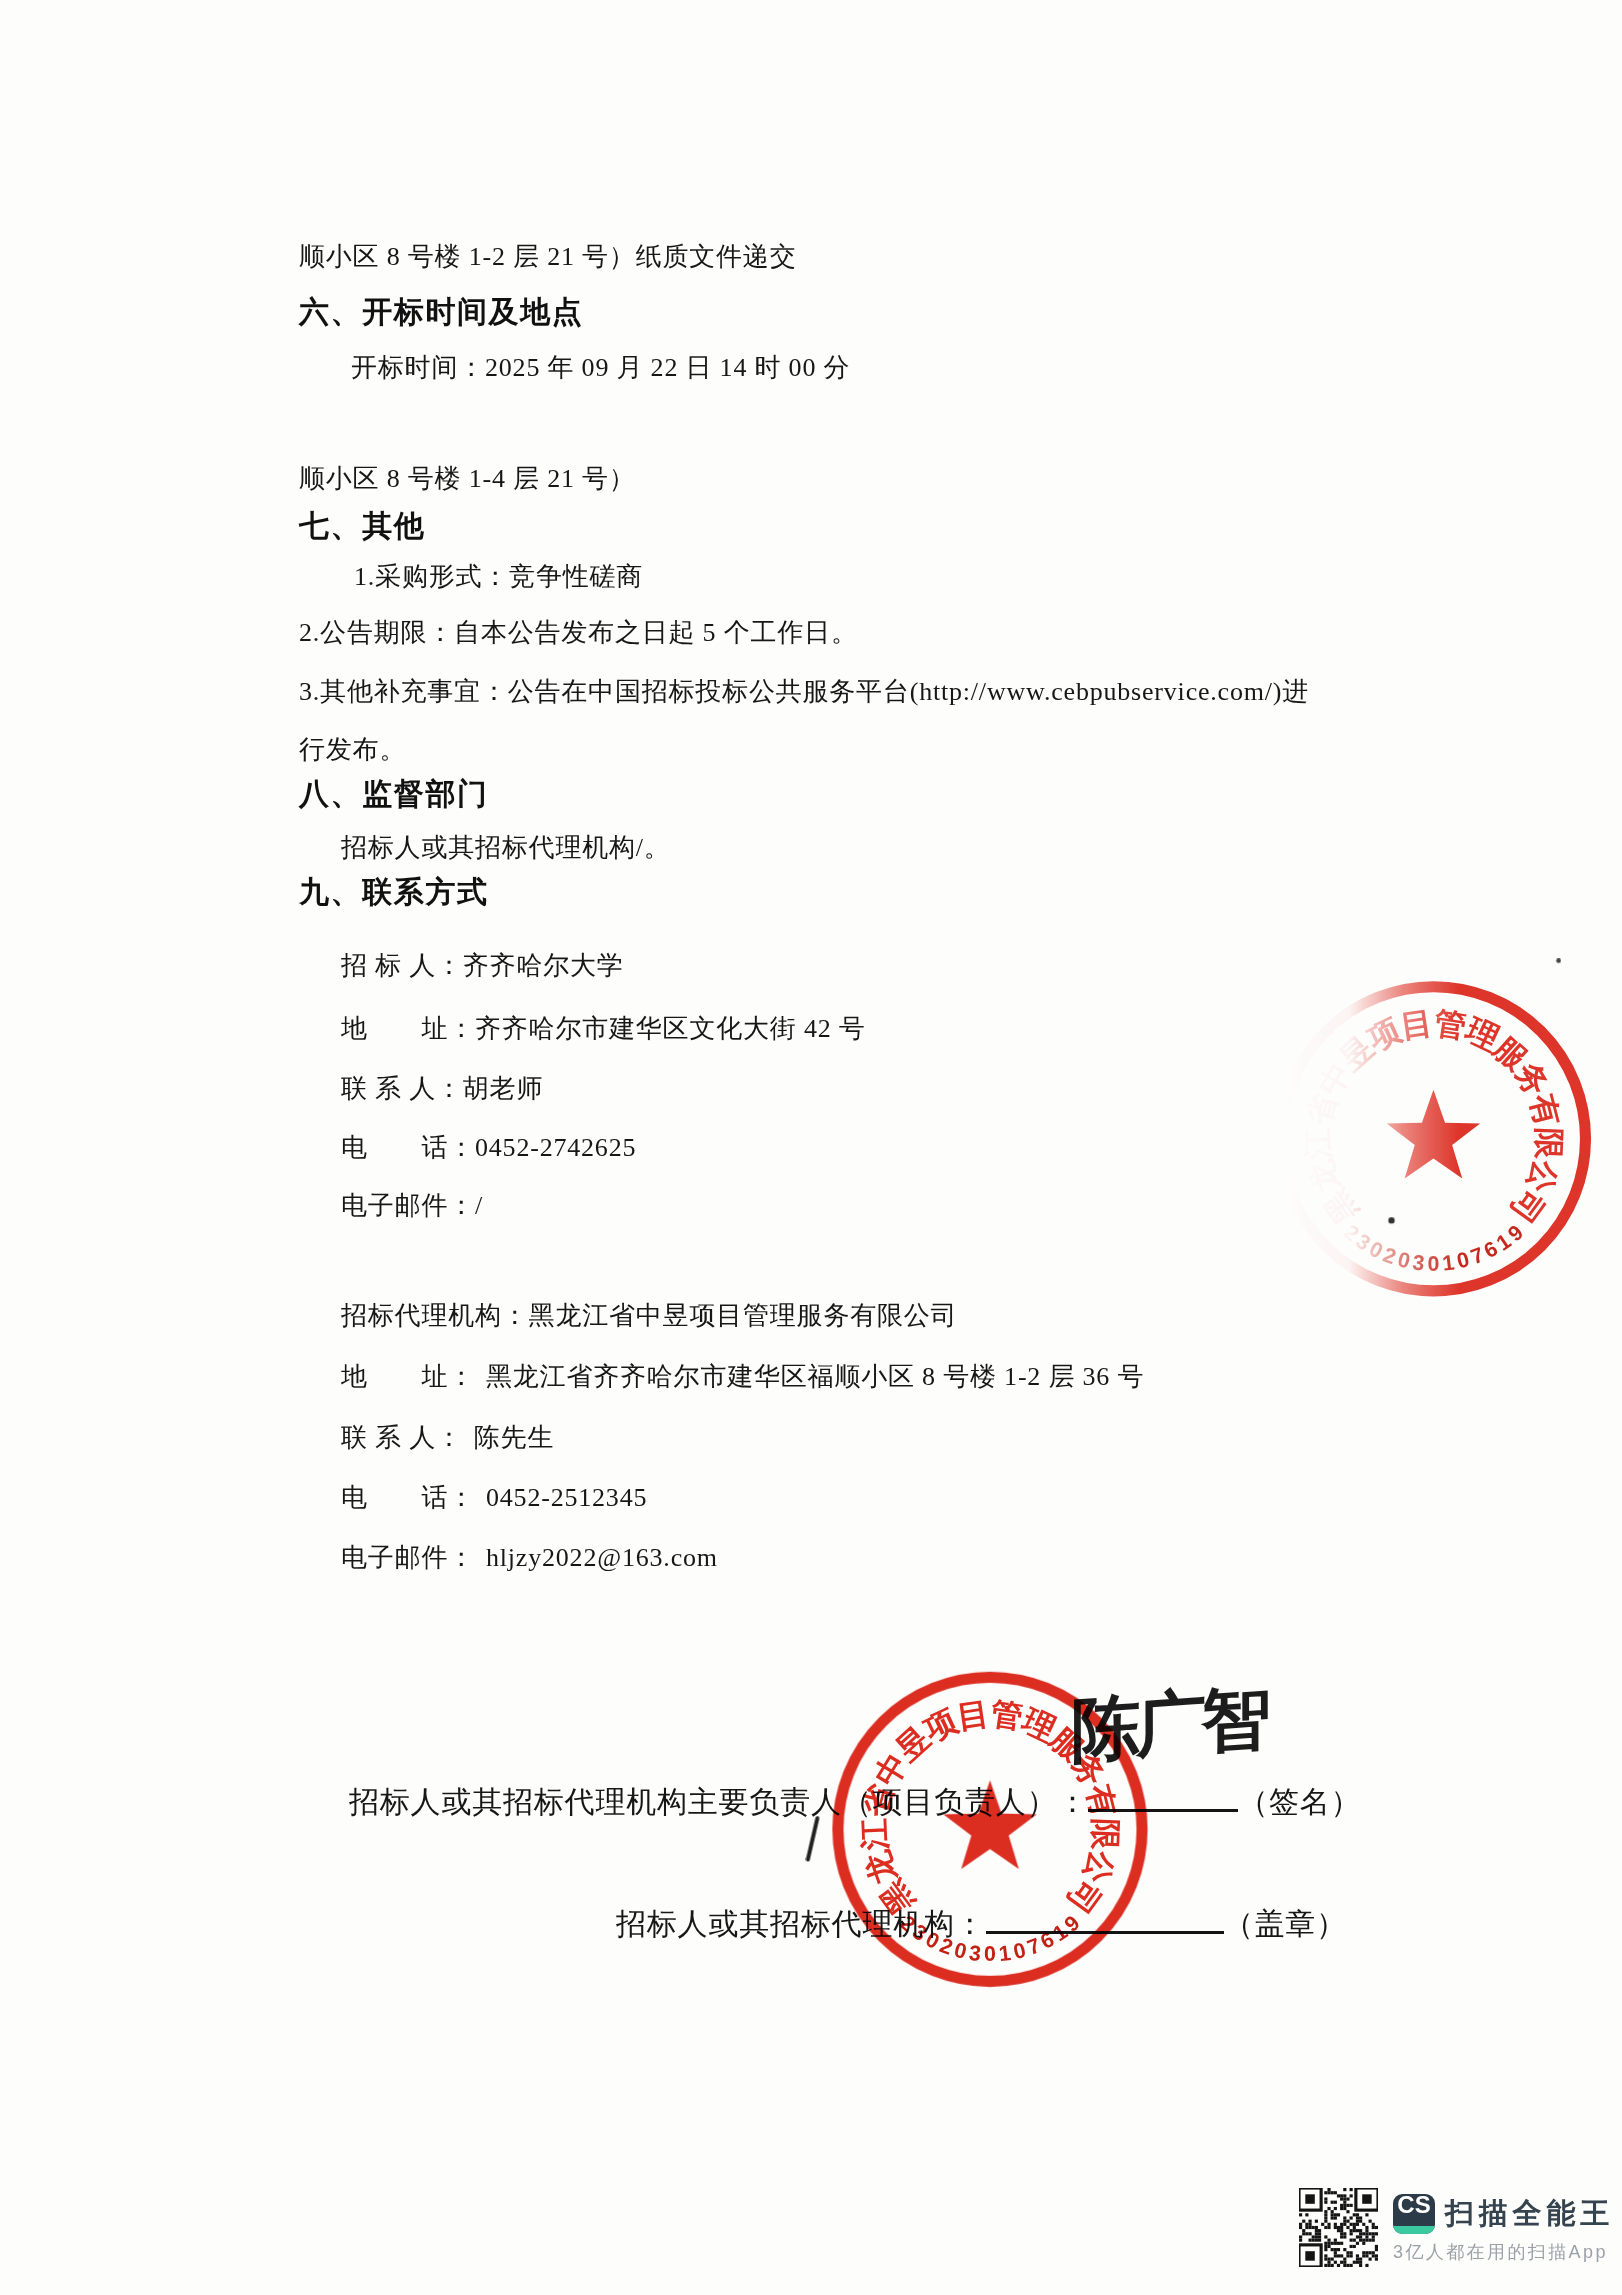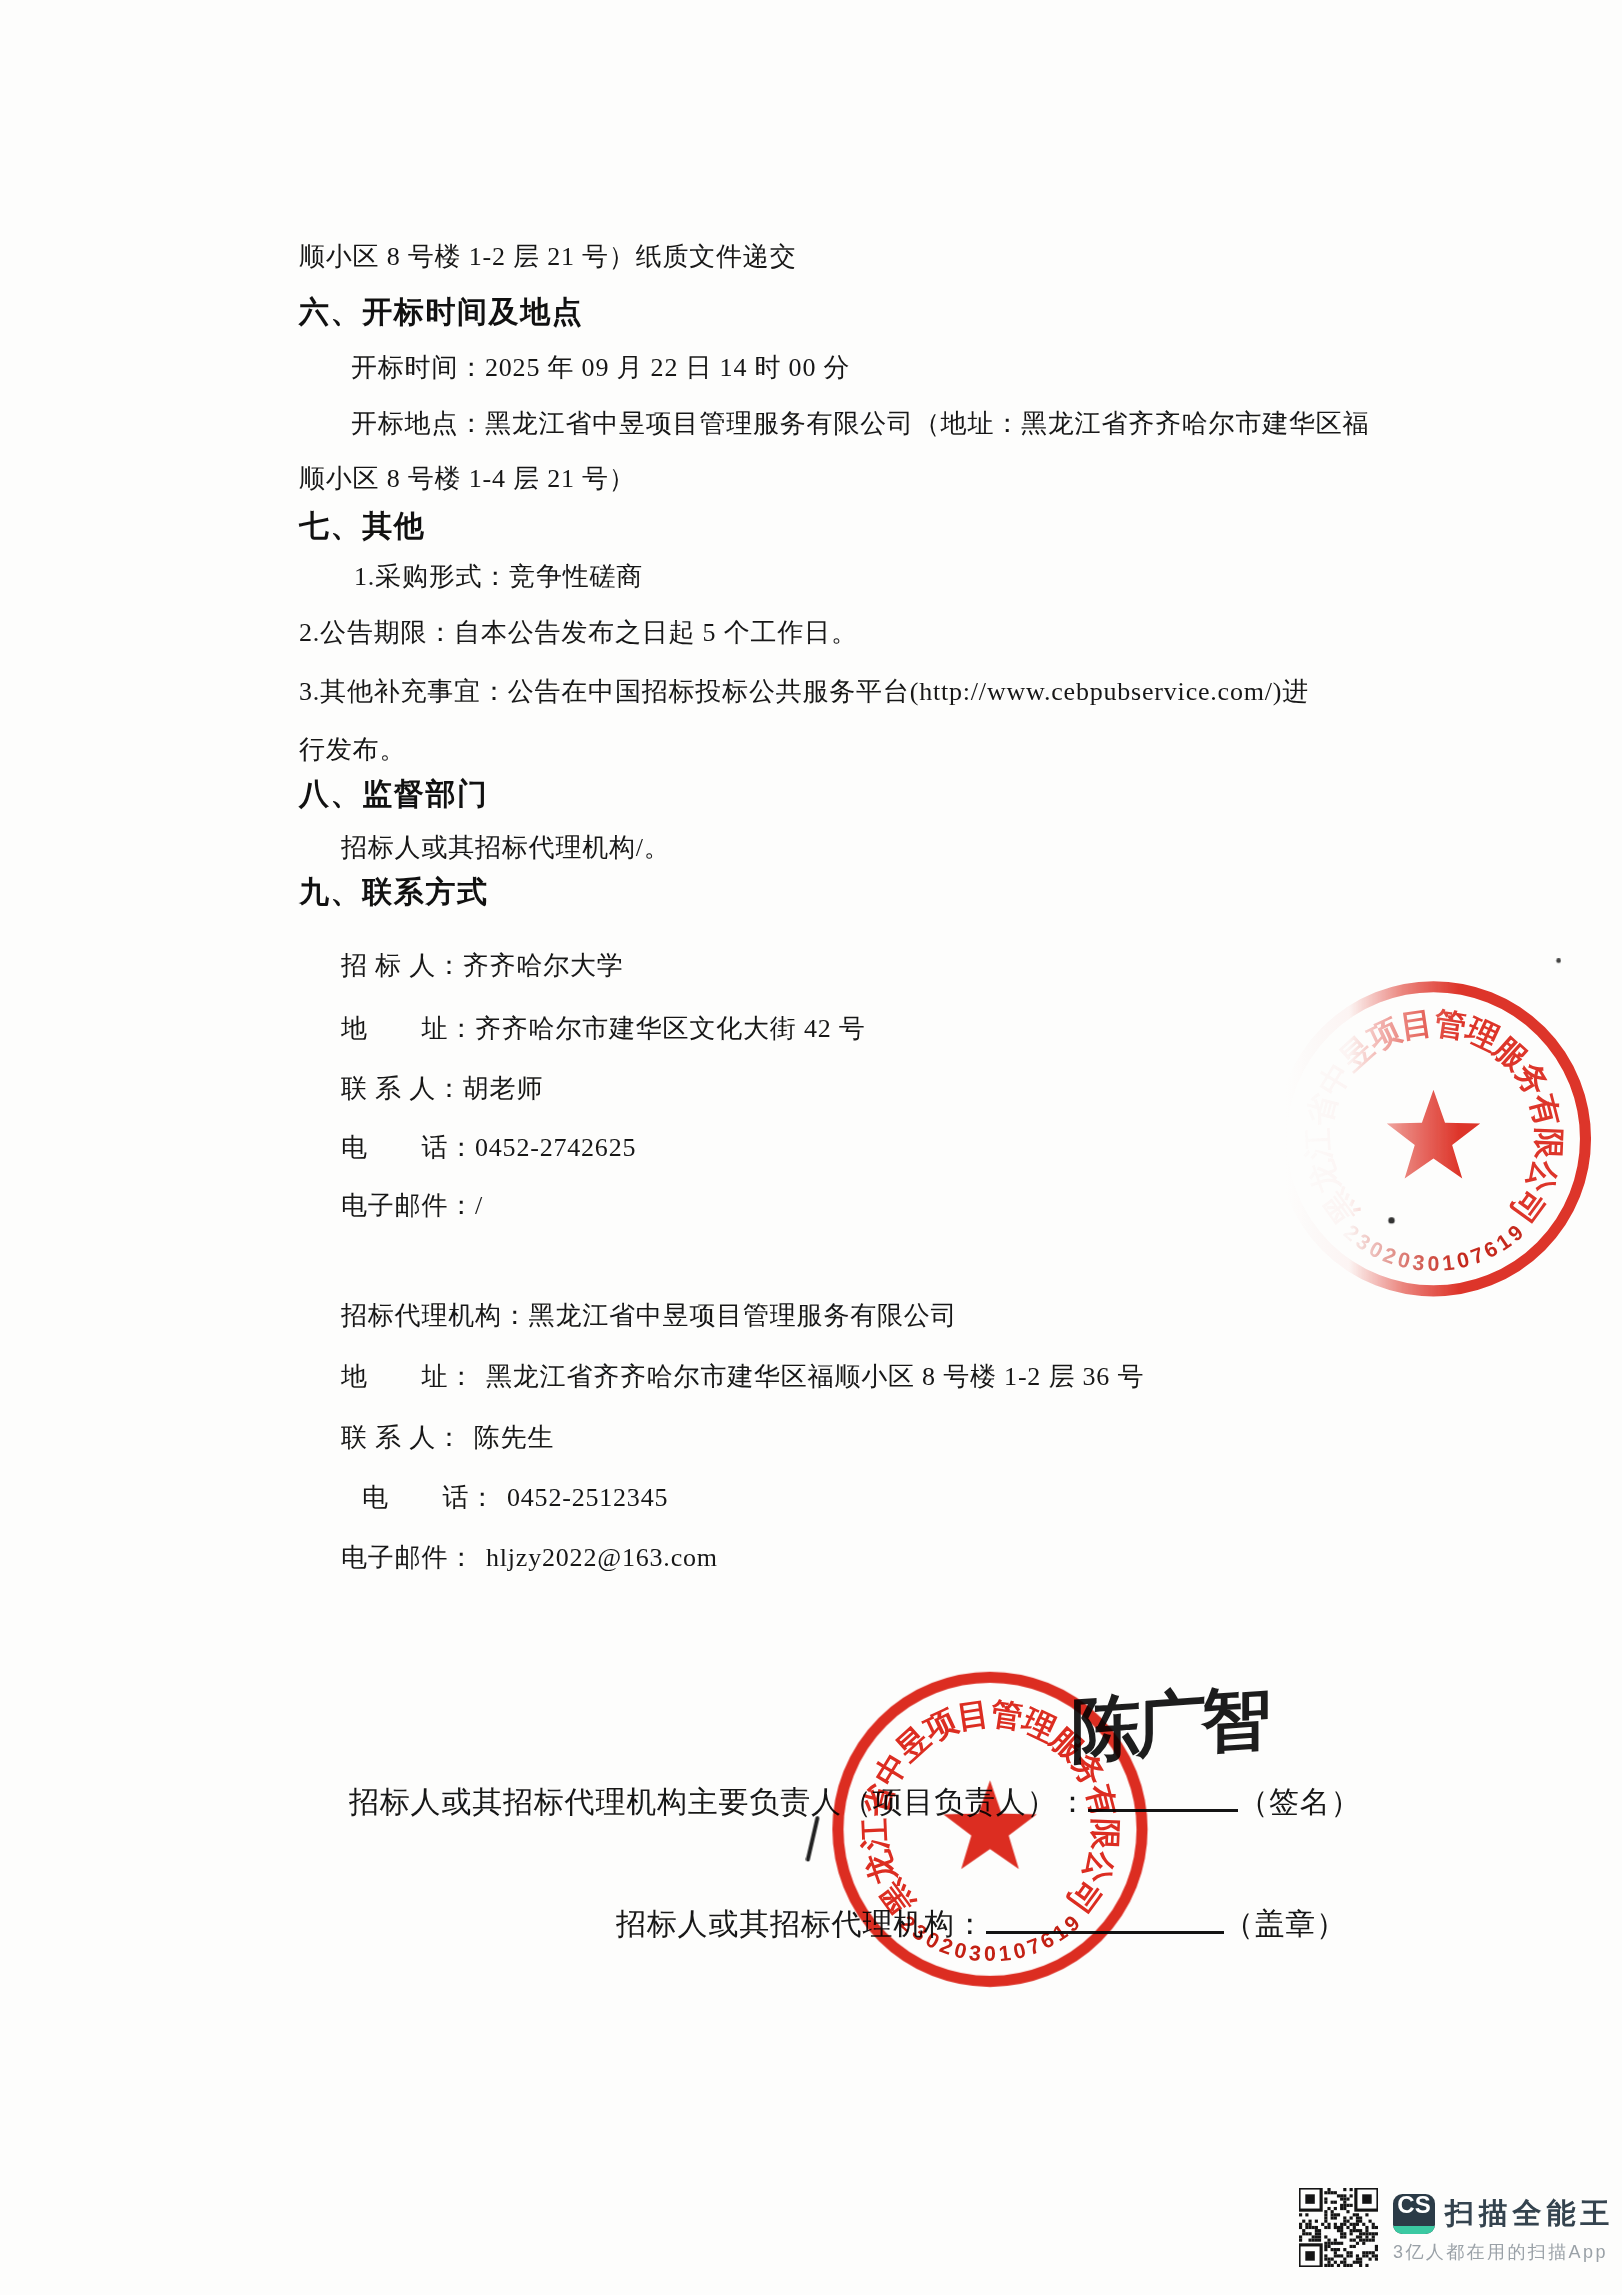--- a/index.html
+++ b/index.html
@@ -40,21 +40,20 @@
 </style>
 </head>
 <body>
 
 <div class="page">
 
   <p class="t" style="left:299px;top:215px;">顺小区 8 号楼 1-2 层 21 号）纸质文件递交</p>
 
   <h2 class="h" style="left:299px;top:269px;">六、开标时间及地点</h2>
   <p class="t" style="left:351px;top:326px;">开标时间：2025 年 09 月 22 日 14 时 00 分</p>
-  <p class="t" style="left:351px;top:382px;">开标地点：黑龙江省中昱项目管理服务有限公司（地址：黑龙江省齐齐哈尔市建华区福</p>
   <p class="t" style="left:299px;top:437px;">顺小区 8 号楼 1-4 层 21 号）</p>
 
   <h2 class="h" style="left:299px;top:483px;">七、其他</h2>
   <p class="t" style="left:354px;top:535px;">1.采购形式：竞争性磋商</p>
   <p class="t" style="left:299px;top:591px;">2.公告期限：自本公告发布之日起 5 个工作日。</p>
   <p class="t" style="left:299px;top:650px;">3.其他补充事宜：公告在中国招标投标公共服务平台(http://www.cebpubservice.com/)进</p>
   <p class="t" style="left:299px;top:708px;">行发布。</p>
 
   <h2 class="h" style="left:299px;top:751px;">八、监督部门</h2>
   <p class="t" style="left:341px;top:806px;">招标人或其招标代理机构/。</p>
@@ -63,21 +62,21 @@
 
   <p class="t" style="left:341px;top:924px;"><span>招 标 人：</span><span>齐齐哈尔大学</span></p>
   <p class="t" style="left:341px;top:987px;"><span>地　　址：</span><span>齐齐哈尔市建华区文化大街 42 号</span></p>
   <p class="t" style="left:341px;top:1047px;"><span>联 系 人：</span><span>胡老师</span></p>
   <p class="t" style="left:341px;top:1106px;"><span>电　　话：</span><span>0452-2742625</span></p>
   <p class="t" style="left:341px;top:1164px;"><span>电子邮件：</span><span>/</span></p>
 
   <p class="t" style="left:341px;top:1274px;"><span>招标代理机构：</span><span>黑龙江省中昱项目管理服务有限公司</span></p>
   <p class="t" style="left:341px;top:1335px;"><span>地　　址：</span><span style="margin-left:11px;">黑龙江省齐齐哈尔市建华区福顺小区 8 号楼 1-2 层 36 号</span></p>
   <p class="t" style="left:341px;top:1396px;"><span>联 系 人：</span><span style="margin-left:11px;">陈先生</span></p>
-  <p class="t" style="left:341px;top:1456px;margin-left:21px;"><span>电　　话：</span><span style="margin-left:11px;">0452-2512345</span></p>
+  <p class="t" style="left:341px;top:1456px;"><span>电　　话：</span><span style="margin-left:11px;">0452-2512345</span></p>
   <p class="t" style="left:341px;top:1516px;"><span>电子邮件：</span><span style="margin-left:11px;">hljzy2022@163.com</span></p>
 
   <p class="sig" style="left:616px;top:1874px;"><span>招标人或其招标代理机构：</span><span class="uline u2"></span><span>（盖章）</span></p>
   <p class="sig" style="left:349px;top:1752px;"><span>招标人或其招标代理机构主要负责人（项目负责人）：</span><span class="uline u1"></span><span>（签名）</span></p>
   <div class="handwriting">陈广智</div>
 
   <svg id="seal-layer" width="1622" height="2295" viewBox="0 0 2048 2898">
       <defs>
         <linearGradient id="fadeL" gradientUnits="userSpaceOnUse" x1="1615" y1="0" x2="1930" y2="0">
           <stop offset="0" stop-color="#000"></stop>

